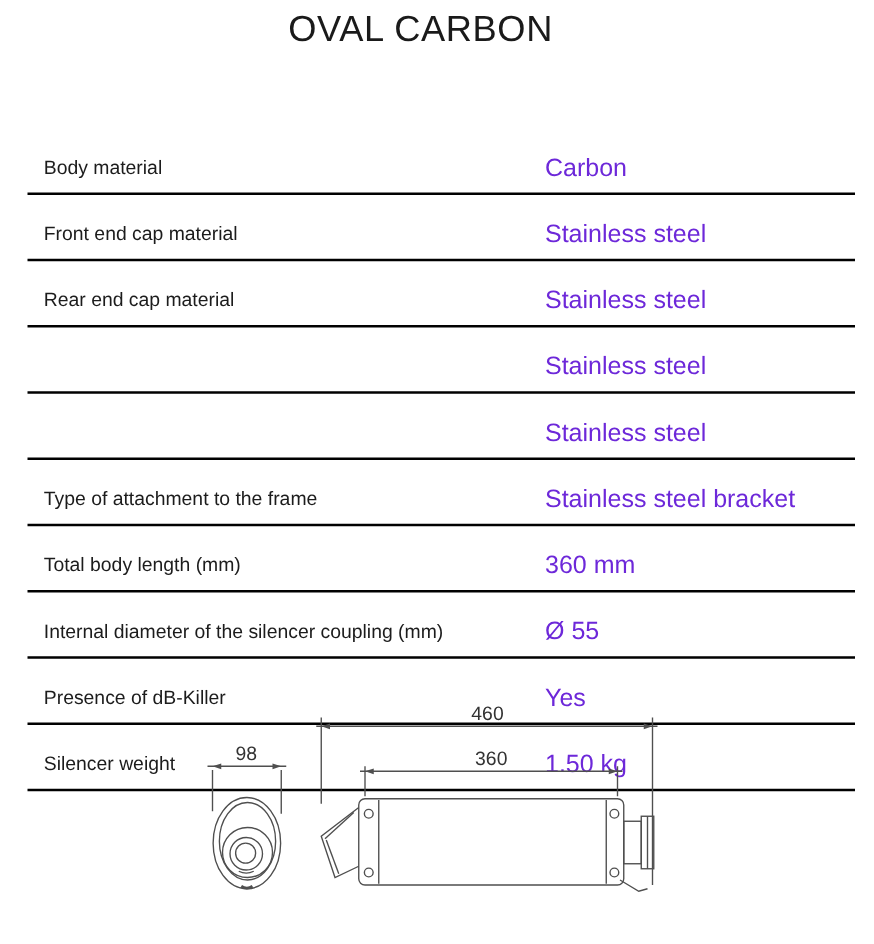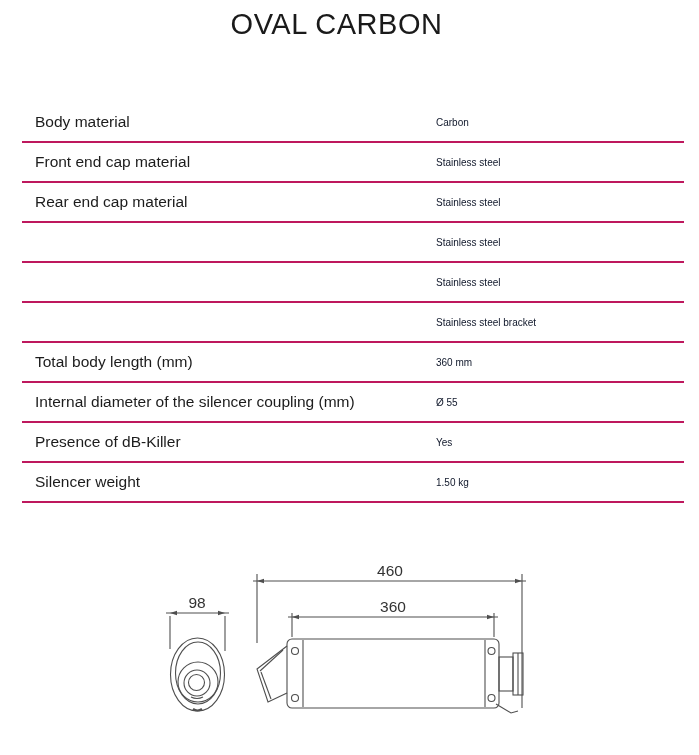--- a/index.html
+++ b/index.html
@@ -13,29 +13,29 @@
   }
   .spec-table{
     position:absolute;left:22px;top:103px;width:662px;
   }
   .spec-header{
     background:#000000;color:#ffffff;height:41px;line-height:41px;
     padding-left:16px;font-weight:bold;font-size:15.5px;
     box-sizing:border-box;
   }
   .spec-row{
-    position:relative;height:38px;border-bottom:2px solid #be185d;
+    position:relative;height:38px;border-bottom:2px solid #000000;margin-top:13px;
   }
   .spec-label{
     position:absolute;left:13px;top:50%;transform:translateY(-50%);
     font-size:15.5px;color:#1c1c1c;white-space:nowrap;
   }
   .spec-value{
     position:absolute;left:414px;top:50%;transform:translateY(-50%);
-    font-size:10px;color:#0f172a;white-space:nowrap;
+    font-size:20px;color:#6d28d9;white-space:nowrap;
   }
   .drawing{
     position:absolute;left:0;top:545px;width:699px;height:210px;
   }
   .drawing svg{display:block;}
   .dim-text{
     font-family:"Liberation Sans",sans-serif;font-size:15.5px;fill:#333333;
   }
 </style>
 </head>
@@ -57,20 +57,21 @@
     <span class="spec-label">Rear end cap material</span>
     <span class="spec-value">Stainless steel</span>
   </div>
   <div class="spec-row">
     <span class="spec-value">Stainless steel</span>
   </div>
   <div class="spec-row">
     <span class="spec-value">Stainless steel</span>
   </div>
   <div class="spec-row">
+    <span class="spec-label">Type of attachment to the frame</span>
     <span class="spec-value">Stainless steel bracket</span>
   </div>
   <div class="spec-row">
     <span class="spec-label">Total body length (mm)</span>
     <span class="spec-value">360 mm</span>
   </div>
   <div class="spec-row">
     <span class="spec-label">Internal diameter of the silencer coupling (mm)</span>
     <span class="spec-value">Ø 55</span>
   </div>

